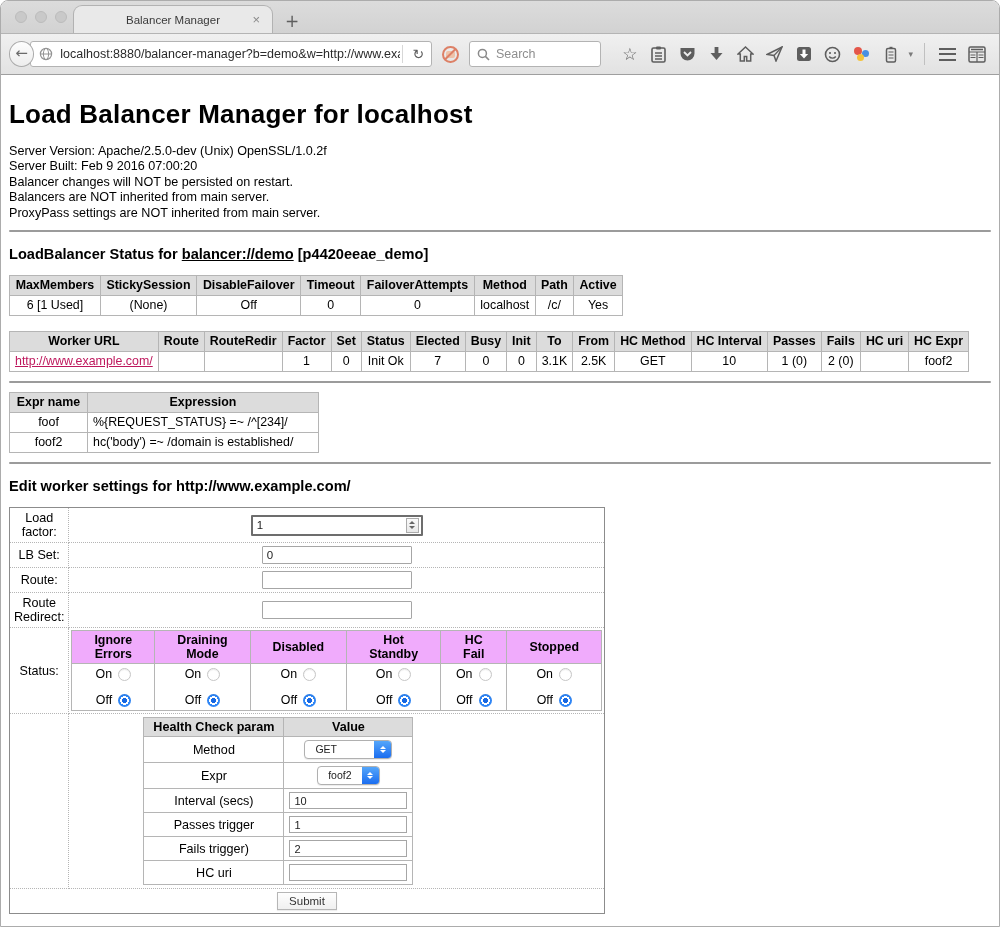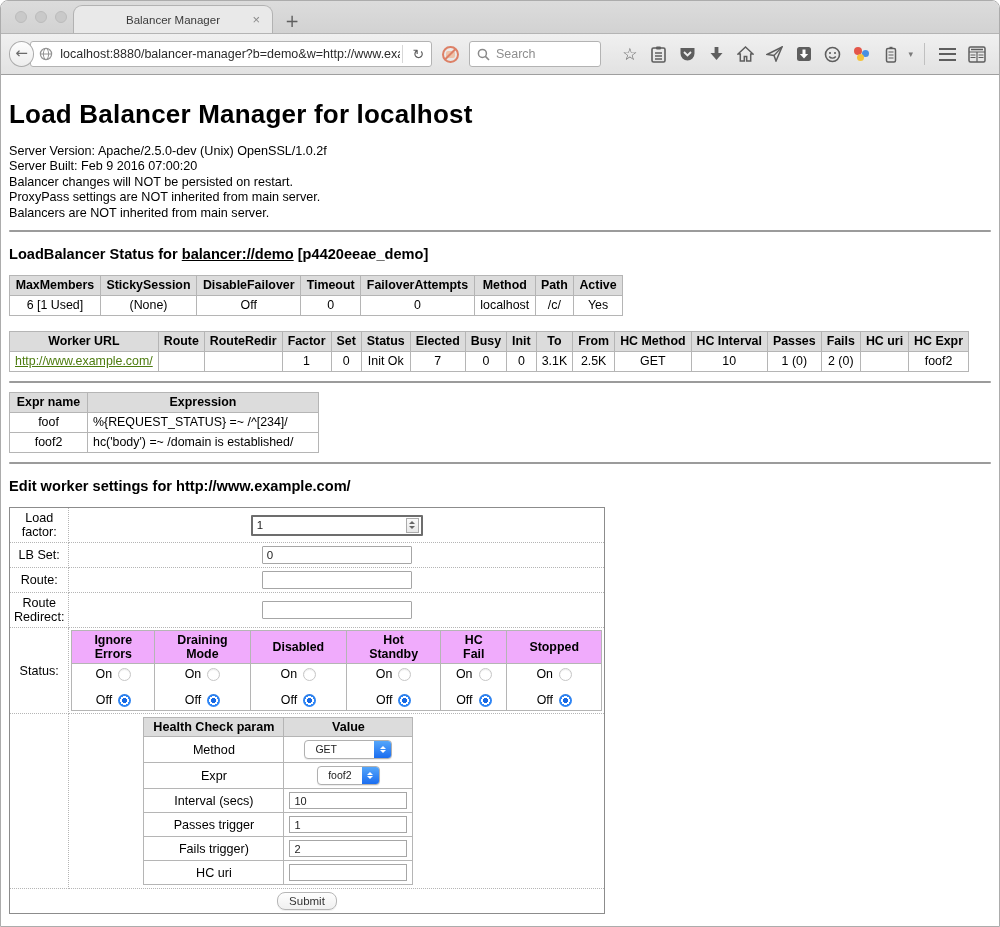--- a/index.html
+++ b/index.html
@@ -50,21 +50,21 @@
   .hamburger { width:17px; height:13px; border-top:2.5px solid #5e5e5e; border-bottom:2.5px solid #5e5e5e; position:relative; }
   .hamburger::after { content:""; position:absolute; left:0; right:0; top:3.2px; height:2.5px; background:#5e5e5e; }
 
   
   .content { background:#fff; padding:0 8px; color:#000; }
   h1.page-title { font-size:26px; font-weight:bold; margin:24px 0 14px; letter-spacing:.2px; }
   .info-line { font-size:12.6px; line-height:15.4px; }
   hr.rule { border:none; height:2px; background:#9b9b9b; margin:9px 0; border-radius:1px; }
   h3.section-h { font-size:14.6px; font-weight:bold; margin:14px 0 13px; }
   a.vlink { color:#000000; text-decoration:underline; font-weight:bold; }
-  a.cell-link { color:#4d7c0f; font-weight:normal; }
+  a.cell-link { color:#be185d; font-weight:normal; }
 
   table.datatbl { border-collapse:collapse; font-size:12.4px; margin:1px 0; }
   table.datatbl th, table.datatbl td { border:1px solid #b5b5b5; padding:2px 5px; text-align:center; line-height:15px; }
   table.datatbl { border:1px solid #767676; }
   table.datatbl th { background:#dcdcdc; font-weight:bold; }
   table.datatbl td.left { text-align:left; }
   .tbl-gap { height:13px; }
 
   
   table.formtbl { border-collapse:collapse; width:565px; font-size:12.6px; margin-top:1px; border:1px solid #8c8c8c; }
@@ -102,21 +102,21 @@
                 background:#fff; height:19px; box-shadow:0 1px 1px rgba(0,0,0,.08); vertical-align:middle; }
   .mac-select .sel-txt { font-size:10.5px; line-height:17px; padding:0 10px; color:#222; }
   .mac-select .sel-stepper { width:17px; background:linear-gradient(#55a6fa,#1a6df0); display:flex; flex-direction:column;
                              align-items:center; justify-content:center; gap:1px; }
   .sel-stepper i { display:block; border-left:3px solid transparent; border-right:3px solid transparent; }
   .sel-stepper .su { border-bottom:3.5px solid #fff; }
   .sel-stepper .sd { border-top:3.5px solid #fff; }
   .sel-get { width:88px; justify-content:space-between; }
   .submit-cell { text-align:center; padding:3px 0 !important; }
   .submit-btn { font-family:"Liberation Sans",sans-serif; font-size:11.5px; color:#333; padding:2px 11px;
-                background:linear-gradient(#fefefe,#f0f0f0); border:1px solid #b6b6b6; border-radius:8px;
+                background:linear-gradient(#fefefe,#f0f0f0); border:1px solid #b6b6b6; border-radius:0;
                 box-shadow:0 1px 1px rgba(0,0,0,.07); }
 
   
   svg.ic { display:block; }
 </style>
 </head>
 <body>
 
 <div class="window">
 
@@ -243,22 +243,22 @@
   </div>
 
   <div class="content">
 
     <h1 class="page-title">Load Balancer Manager for localhost</h1>
 
     <div>
       <div class="info-line">Server Version: Apache/2.5.0-dev (Unix) OpenSSL/1.0.2f</div>
       <div class="info-line">Server Built: Feb 9 2016 07:00:20</div>
       <div class="info-line">Balancer changes will NOT be persisted on restart.</div>
+      <div class="info-line">Balancers are NOT inherited from main server.</div>
       <div class="info-line">ProxyPass settings are NOT inherited from main server.</div>
-      <div class="info-line">Balancers are NOT inherited from main server.</div>
     </div>
 
     <hr class="rule">
 
     <h3 class="section-h">
       <span>LoadBalancer Status for</span>
       <a class="vlink" href="#">balancer://demo</a>
       <span>[p4420eeae_demo]</span>
     </h3>
 

